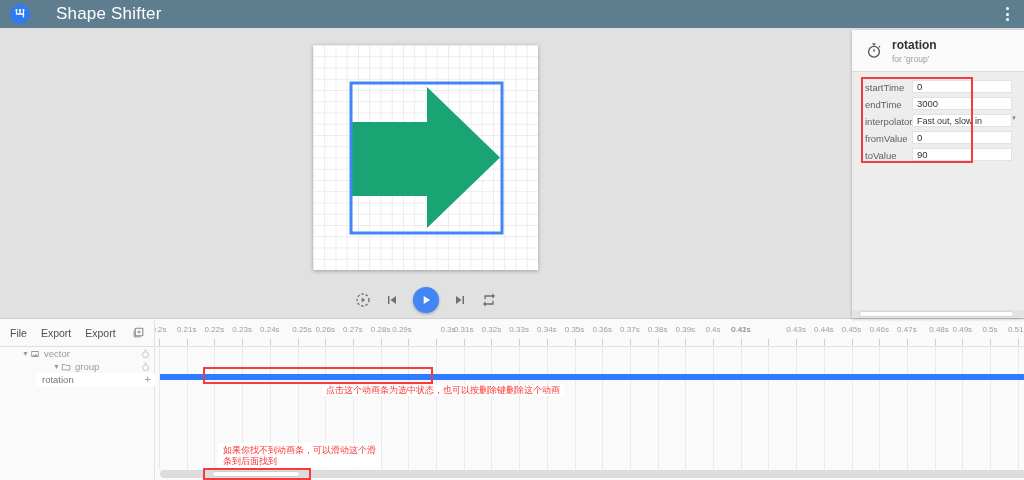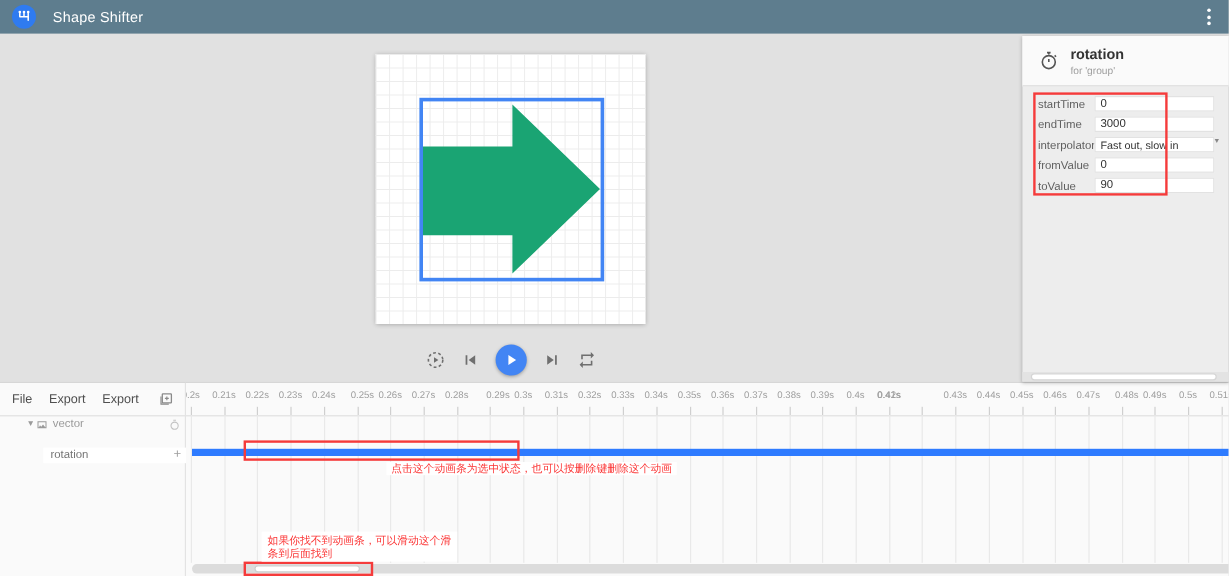--- a/index.html
+++ b/index.html
@@ -5,21 +5,21 @@
   * { margin:0; padding:0; box-sizing:border-box; }
   html,body { width:1024px; height:480px; overflow:hidden; }
   body { font-family:"Liberation Sans", sans-serif; background:#e1e1e1; position:relative; }
   svg { display:block; }
 
   
   .app-header { position:absolute; left:0; top:0; width:1024px; height:28px;
     background:#5e7d8e; display:flex; align-items:center; z-index:30; }
   .logo { width:20px; height:20px; border-radius:50%; background:#2f7bf0;
     margin-left:10px; display:flex; align-items:center; justify-content:center; }
-  .app-title { color:#fff; font-size:12px; margin-left:14px; letter-spacing:.2px; }
+  .app-title { color:#fff; font-size:17px; margin-left:26px; letter-spacing:.2px; }
   .kebab { position:absolute; right:10px; top:5px; width:14px; height:18px;
     display:flex; flex-direction:column; align-items:center; justify-content:space-between; padding:2px 0; cursor:pointer;}
   .kebab i { width:3px; height:3px; border-radius:50%; background:#fff; }
 
   
   .main { position:absolute; left:0; top:28px; width:852px; height:290px; background:#e1e1e1; }
   .artboard { position:absolute; left:313px; top:17px; width:225px; height:225px; background:#fff;
     box-shadow:0 1px 4px rgba(0,0,0,.3);
     background-image:linear-gradient(to right,#ececec 1px,transparent 1px),
                      linear-gradient(to bottom,#ececec 1px,transparent 1px);
@@ -231,20 +231,35 @@
       </span>
       <span>vector</span>
       <span class="mini-timer">
         <svg width="9" height="10" viewBox="0 0 24 24" fill="none" stroke="currentColor" stroke-width="2.4">
             <circle cx="12" cy="14" r="8"></circle>
             <path d="M9 2h6"></path>
           </svg>
       </span>
     </div>
 
+    <div class="tree-row row-group">
+      <span class="chev">▼</span>
+      <span class="t-icon">
+        <svg width="10" height="10" viewBox="0 0 24 24" fill="none" stroke="currentColor" stroke-width="2.2">
+            <path d="M3 6h6l2 2h10v11H3z"></path>
+          </svg>
+      </span>
+      <span>group</span>
+      <span class="mini-timer">
+        <svg width="9" height="10" viewBox="0 0 24 24" fill="none" stroke="currentColor" stroke-width="2.4">
+            <circle cx="12" cy="14" r="8"></circle>
+            <path d="M9 2h6"></path>
+          </svg>
+      </span>
+    </div>
 
     <div class="tree-row row-rotation">
       <span class="rot-field">rotation</span>
       <span class="rot-plus">+</span>
     </div>
 
   </div>
 
   <div class="timeline-pane">
     <div>
@@ -259,23 +274,23 @@
         <span class="ruler-label" style="left: 114.8px;">0.24s</span>
         <i class="ruler-tick" style="left: 114.8px;"></i>
         <span class="ruler-label" style="left: 147px;">0.25s</span>
         <i class="ruler-tick" style="left: 142.5px;"></i>
         <span class="ruler-label" style="left: 170.2px;">0.26s</span>
         <i class="ruler-tick" style="left: 170.2px;"></i>
         <span class="ruler-label" style="left: 197.9px;">0.27s</span>
         <i class="ruler-tick" style="left: 197.9px;"></i>
         <span class="ruler-label" style="left: 225.6px;">0.28s</span>
         <i class="ruler-tick" style="left: 225.6px;"></i>
-        <span class="ruler-label" style="left: 260px; text-align: right;">0.29s</span>
+        <span class="ruler-label" style="left: 247px; text-align: right;">0.29s</span>
         <i class="ruler-tick" style="left: 253.3px;"></i>
-        <span class="ruler-label" style="left: 281px;">0.3s</span>
+        <span class="ruler-label" style="left: 293px;">0.3s</span>
         <i class="ruler-tick" style="left: 281px;"></i>
         <span class="ruler-label" style="left: 308.7px;">0.31s</span>
         <i class="ruler-tick" style="left: 308.7px;"></i>
         <span class="ruler-label" style="left: 336.4px;">0.32s</span>
         <i class="ruler-tick" style="left: 336.4px;"></i>
         <span class="ruler-label" style="left: 364.1px;">0.33s</span>
         <i class="ruler-tick" style="left: 364.1px;"></i>
         <span class="ruler-label" style="left: 391.8px;">0.34s</span>
         <i class="ruler-tick" style="left: 391.8px;"></i>
         <span class="ruler-label" style="left: 419.5px;">0.35s</span>

